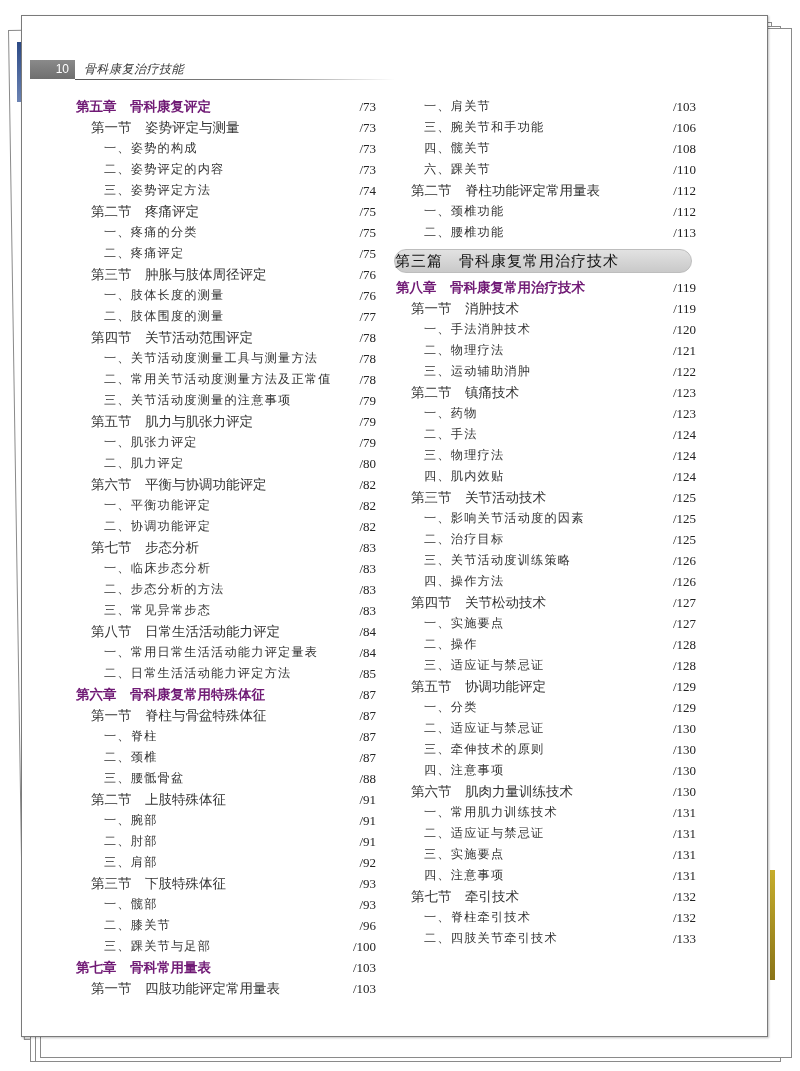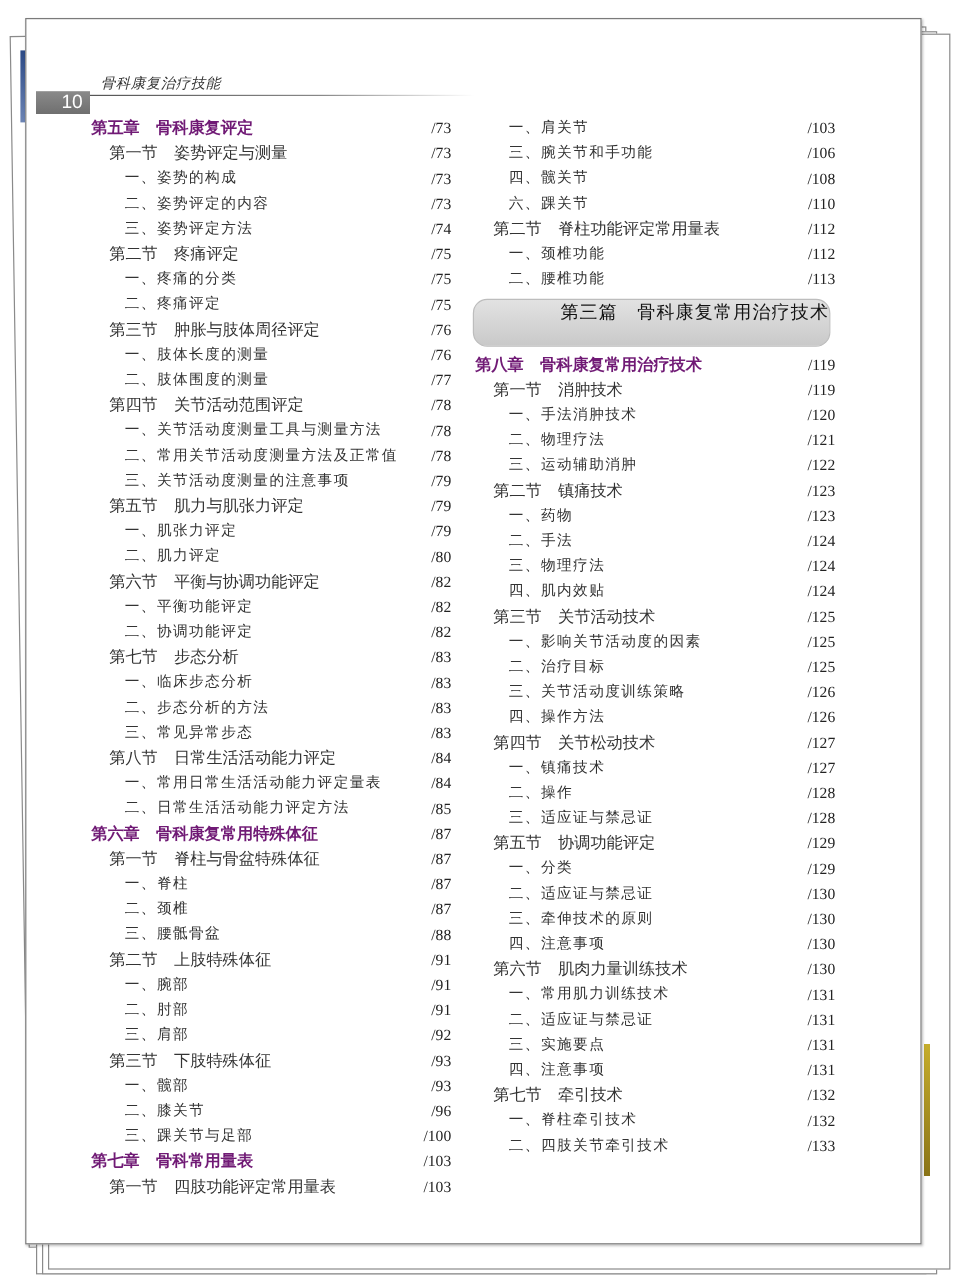--- a/index.html
+++ b/index.html
@@ -18,23 +18,23 @@
   .accent-blue { position:absolute; left:17px; top:42px; width:4px; height:60px; background:linear-gradient(#2c4a86,#6c84b4); }
   .accent-olive { position:absolute; left:770px; top:870px; width:5px; height:110px; background:linear-gradient(#c6ad2c,#8a7418); }
 
   .page {
     position:absolute; left:21px; top:15px; width:747px; height:1022px;
     background:#fff; border:1px solid #7a7a7a; box-sizing:border-box;
     box-shadow:1px 1px 2px rgba(0,0,0,0.25);
   }
   .header { position:absolute; left:8px; top:44px; width:700px; height:20px; }
   .header .pnum {
-    position:absolute; left:0; top:16px; width:45px; height:19px;
+    position:absolute; left:0; top:0; width:45px; height:19px;
     background:linear-gradient(#8a8a8a,#6f6f6f); color:#fff;
-    font-family:"Liberation Sans", sans-serif; font-size:16px;
+    font-family:"Liberation Sans", sans-serif; font-size:12px;
     text-align:right; padding-right:6px; box-sizing:border-box; line-height:19px;padding-left:10px;
   }
   .header .title {
     position:absolute; left:54px; top:1px;
     font-family:"Liberation Sans", sans-serif; font-size:12px; color:#333; letter-spacing:0.5px;font-style:italic;
   }
   .header .rule {
     position:absolute; left:45px; top:19px; width:320px; height:1px;
     background:linear-gradient(90deg,#555 0%,#888 60%,rgba(200,200,200,0) 100%);
   }
@@ -43,24 +43,24 @@
   .col.left { left:54px; }
   .col.right { left:374px; }
   .row { position:relative; height:21px; line-height:21px; font-size:12.4px; white-space:nowrap; }
   .row .txt { position:absolute; top:0; }
   .row .pg { position:absolute; right:0; top:0; font-family:"Liberation Serif", serif; font-size:13px; color:#222; }
   .row.chapter .txt { left:0; font-family:"Liberation Sans", sans-serif; font-weight:bold; font-size:13.5px; color:#701a75; }
   .row.section .txt { left:15px; font-family:"Liberation Serif", serif; font-size:13.5px; color:#333; }
   .row.item .txt { left:28px; font-size:12.2px; color:#333; letter-spacing:1.2px; }
 
   .part-banner {
-    position:relative; height:40px; margin:6px 0 4px -2px; width:298px;
+    position:relative; height:24px; margin:6px 0 4px -2px; width:298px;
     background:linear-gradient(#e2e2e2,#c9c9c9); border-radius:12px;
     border:1px solid #bdbdbd; box-sizing:border-box;
-    text-align:right; line-height:22px;
+    text-align:left; line-height:22px;
     font-family:"Liberation Serif", serif; font-size:15px; color:#111; letter-spacing:1px;
   }
 </style>
 </head>
 <body>
 
 <div class="sheet tilt"></div>
 <div class="accent-blue"></div>
 <div class="sheet s3"></div>
 <div class="sheet s2"></div>
@@ -340,21 +340,21 @@
         </div>
         <div class="row item">
           <span class="txt">四、操作方法</span>
           <span class="pg">/126</span>
         </div>
         <div class="row section">
           <span class="txt">第四节　关节松动技术</span>
           <span class="pg">/127</span>
         </div>
         <div class="row item">
-          <span class="txt">一、镇痛技术</span>
+          <span class="txt">一、实施要点</span>
           <span class="pg">/127</span>
         </div>
         <div class="row item">
           <span class="txt">二、操作</span>
           <span class="pg">/128</span>
         </div>
         <div class="row item">
           <span class="txt">三、适应证与禁忌证</span>
           <span class="pg">/128</span>
         </div>

